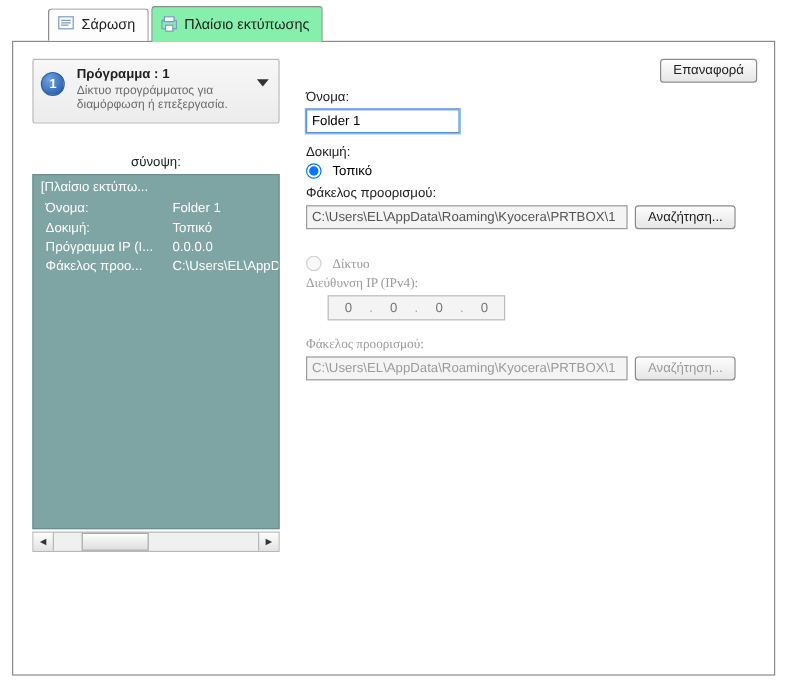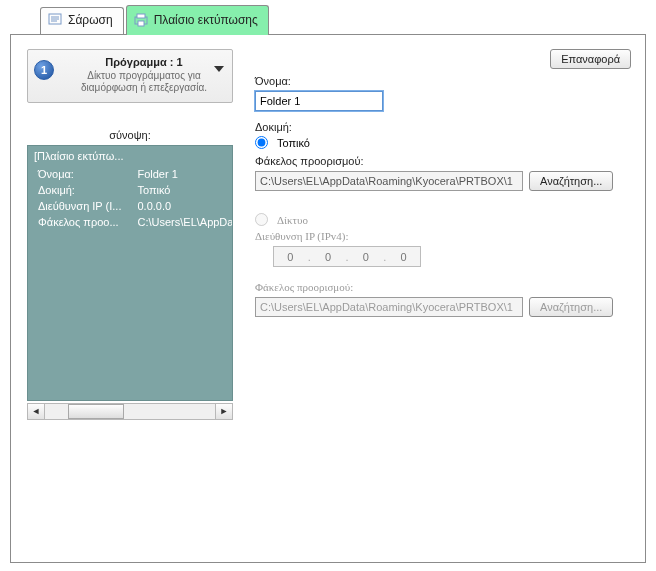--- a/index.html
+++ b/index.html
@@ -71,35 +71,34 @@
     background: radial-gradient(circle at 35% 30%, #6fa2e5, #1b4f9c);
     color: #fff;
     font-weight: bold;
     font-size: 11px;
     text-align: center;
     line-height: 19px;
     border: 1px solid #2a5ea8;
   }
   .prog-box .ptxt {
     margin-left: 28px;
-    text-align: center;
   }
   .prog-box .ptitle { font-weight: bold; font-size: 11px; color: #222; }
   .prog-box .pdesc { font-size: 10px; color: #6b6b6b; margin-top: 2px; line-height: 1.2; }
   .prog-box .arrow {
     position: absolute; right: 8px; top: 16px;
     width: 0; height: 0;
     border-left: 5px solid transparent;
     border-right: 5px solid transparent;
     border-top: 6px solid #333;
   }
   .summary-label { margin-top: 26px; color: #222; font-size: 11px; text-align: center; }
   .summary-box {
     margin-top: 4px;
-    height: 256px;
+    height: 296px;
     background: #7ea4a4;
     border: 1px solid #6a8f8f;
     color: #fff;
     font-size: 11px;
     position: relative;
     overflow: hidden;
   }
   .summary-box .heading {
     padding: 4px 6px 4px 6px;
   }
@@ -236,21 +235,21 @@
           <tbody>
               <tr>
                 <td class="k">Όνομα:</td>
                 <td>Folder 1</td>
               </tr>
           <tr>
                 <td class="k">Δοκιμή:</td>
                 <td>Τοπικό</td>
               </tr>
           <tr>
-                <td class="k">Διεύθυνση IP (I...</td>
+                <td class="k">Πρόγραμμα IP (I...</td>
                 <td>0.0.0.0</td>
               </tr>
           <tr>
                 <td class="k">Φάκελος προο...</td>
                 <td>C:\Users\EL\AppData</td>
               </tr>
         </tbody>
           </table>
       </div>
       <div class="hscroll">

